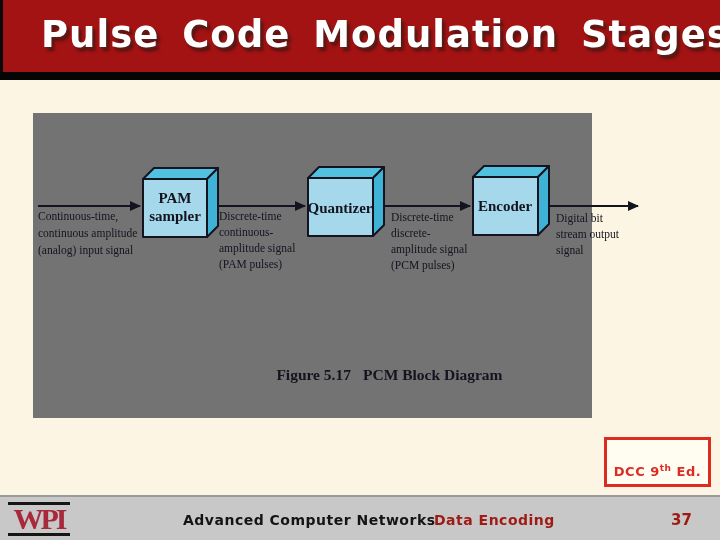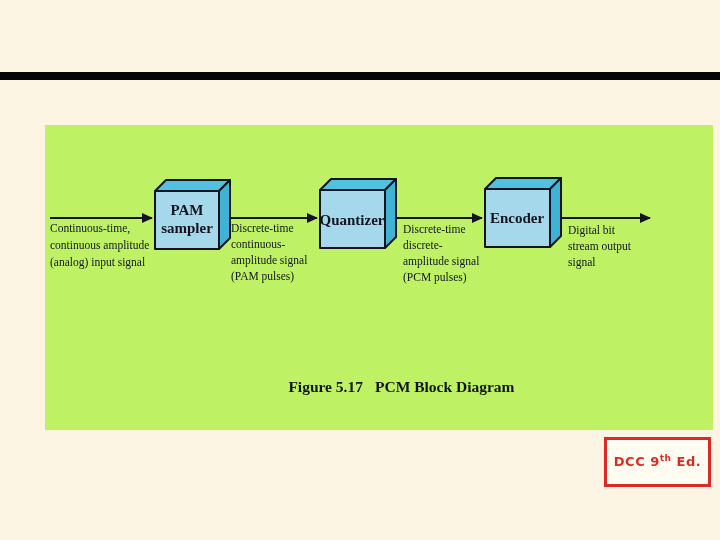--- a/index.html
+++ b/index.html
@@ -19,38 +19,38 @@
     letter-spacing: 1px; word-spacing: 9px; white-space: nowrap;
     text-shadow: 2px 2px 0 rgba(75,40,35,0.5), 3px 4px 3px rgba(45,15,10,0.6);
   }
   .title-rule {
     position: absolute; top: 72px; left: 0; width: 720px; height: 8px;
     background: #050505;
   }
   
   .content { position: absolute; top: 80px; left: 0; width: 720px; height: 415px; }
   .panel {
-    position: absolute; left: 33px; top: 33px; width: 668px; height: 305px;
-    margin: 12px; background: #bef264;
+    position: absolute; left: 33px; top: 33px; width: 559px; height: 305px;
+    margin: 0; background: #737373;
   }
   .diagram-text { font-family: "Liberation Serif", "DejaVu Serif", serif; fill: #141420; }
   .box-label { font-weight: bold; font-size: 15px; text-anchor: middle; }
   .sig-label { font-size: 11.5px; }
   .caption   { font-weight: bold; font-size: 15.5px; }
   .wire { stroke: #141420; stroke-width: 2; }
   .face { stroke: #141420; stroke-width: 2; stroke-linejoin: round; }
   .face-front { fill: #A4D8EA; }
   .face-top   { fill: #52C0DF; }
   .face-side  { fill: #3FB3D6; }
   
   .badge {
     position: absolute; left: 604px; top: 357px; width: 107px; height: 50px;
     background: #FFFDF2; border: 3px solid #DC2B20; box-sizing: border-box;
     text-align: center; color: #DC2B20; font-weight: bold; font-size: 13px;
-    line-height: 20px; padding-top: 8px; letter-spacing: 0.5px;
+    line-height: 20px; padding-top: 18px; letter-spacing: 0.5px;
   }
   .badge sup { font-size: 9px; }
   
   .footerbar {
     position: absolute; top: 495px; left: 0; width: 720px; height: 45px;
     background: #C8C8C8; border-top: 2px solid #9a9a9a; box-sizing: border-box;
   }
   .wpi {
     position: absolute; left: 8px; top: 5px; width: 62px;
     border-top: 3px solid #151515; border-bottom: 3px solid #151515;
@@ -72,20 +72,23 @@
   .footer-page {
     position: absolute; left: 671px; top: 14px;
     font-weight: bold; font-size: 15px; color: #9E1A15;
   }
 </style>
 </head>
 <body>
 
 <div class="slide">
 
+  <header class="titlebar">
+    <h1>Pulse Code Modulation Stages</h1>
+  </header>
   <div class="title-rule"></div>
 
   <main class="content">
 
     <figure class="panel">
       <svg width="652" height="305" viewBox="0 0 652 305">
         <defs>
           <marker id="arrow" markerUnits="userSpaceOnUse" markerWidth="12" markerHeight="10" refX="10" refY="5" orient="auto">
             <path d="M0,0 L11,5 L0,10 Z" fill="#141420"></path>
           </marker>
@@ -147,14 +150,22 @@
         </g>
       </svg>
     </figure>
 
     <div class="badge">
       <div><span>DCC 9</span><sup>th</sup><span> Ed.</span></div>
     </div>
 
   </main>
 
+  <footer class="footerbar">
+    <div class="wpi">
+      <span>WPI</span>
+    </div>
+    <div class="footer-course">Advanced Computer Networks</div>
+    <div class="footer-section">Data Encoding</div>
+    <div class="footer-page">37</div>
+  </footer>
 
 </div>
 
 </body></html>

